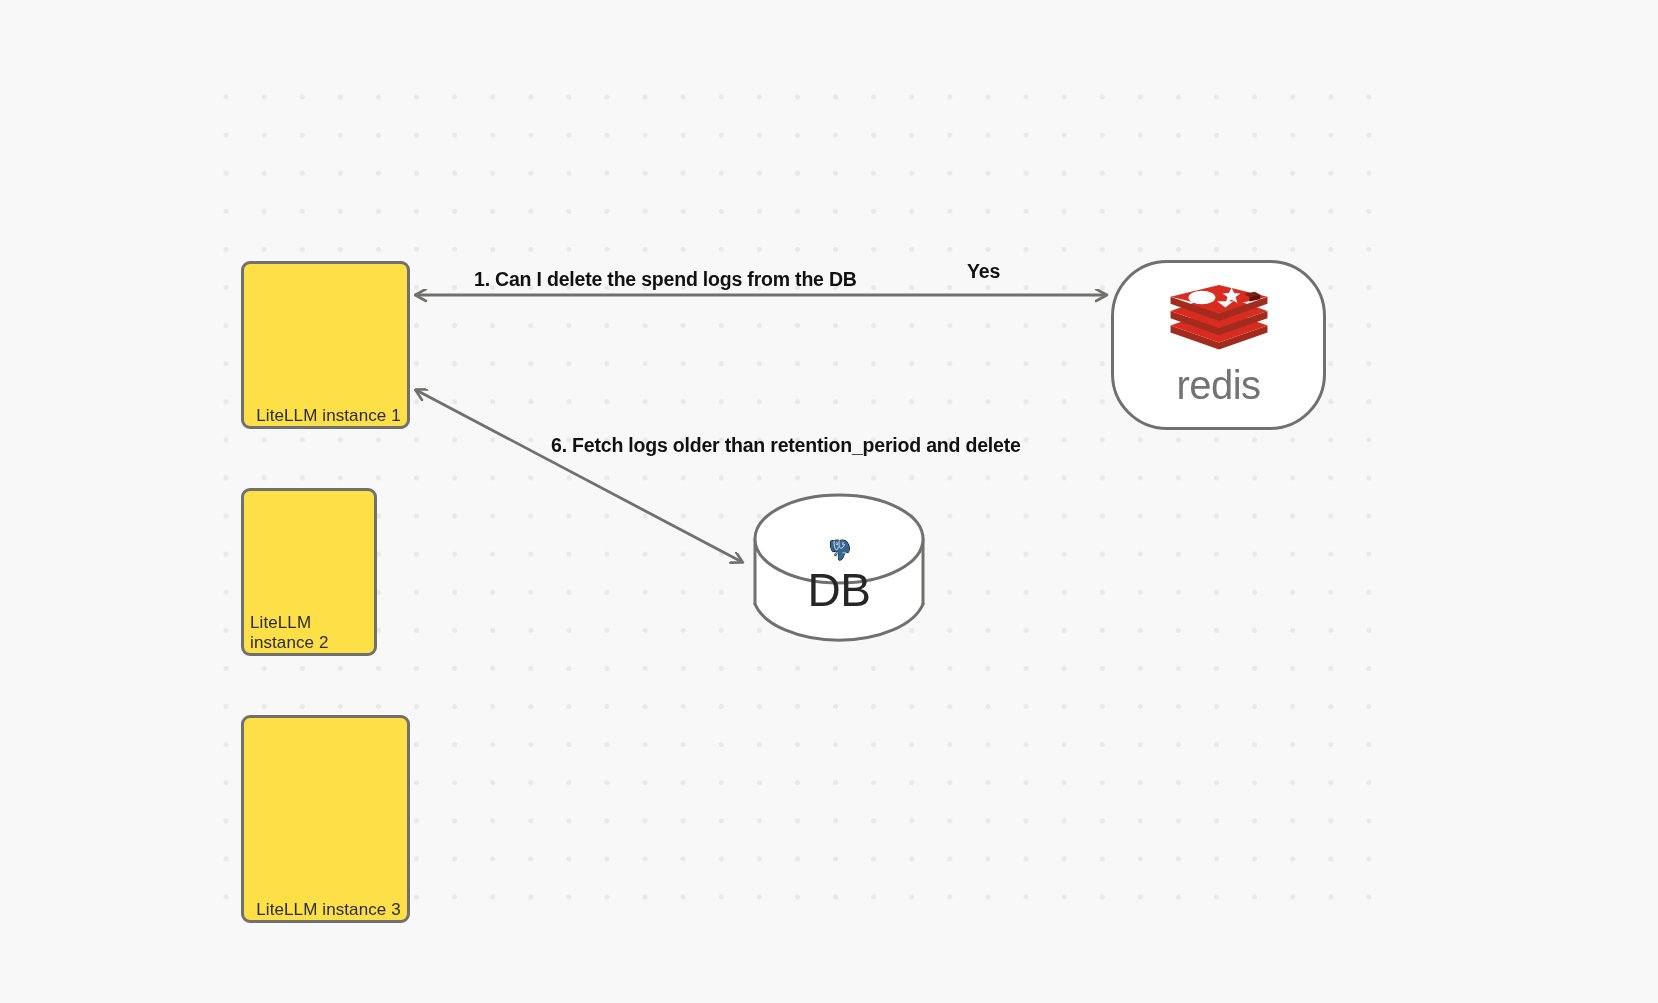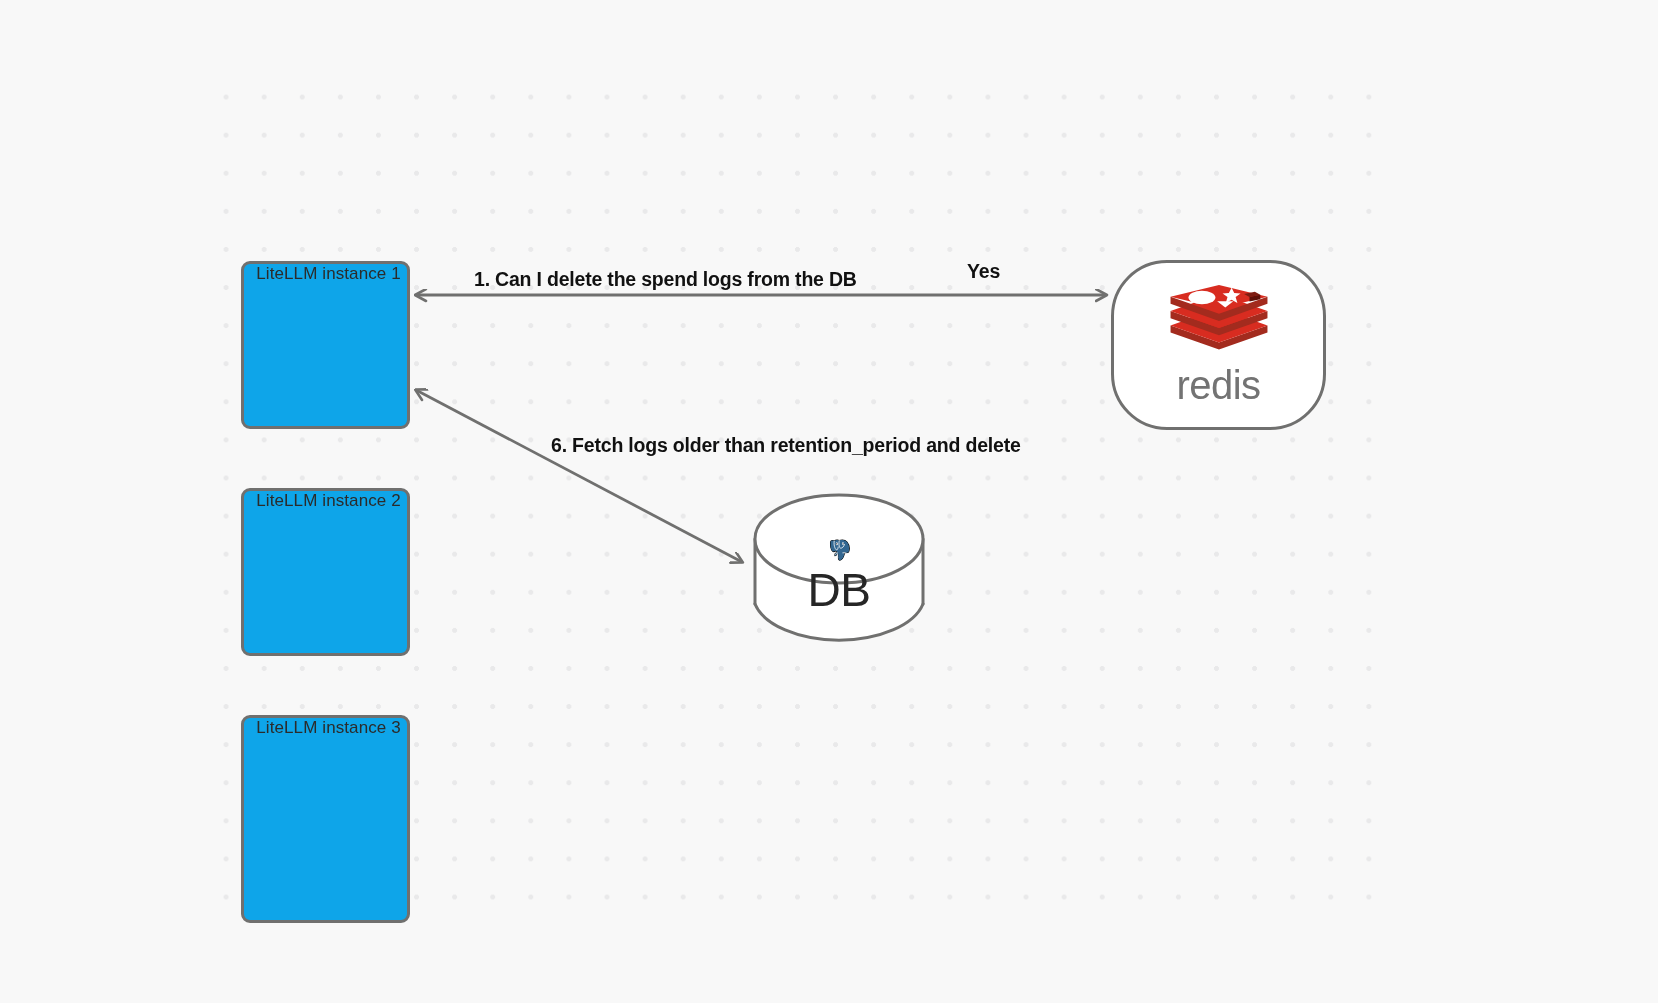--- a/index.html
+++ b/index.html
@@ -36,38 +36,38 @@
     pointer-events: none;
   }
 
   #diagram {
     position: absolute;
     inset: 0;
   }
 
   .node-box {
     position: absolute;
-    background: #0ea5e9;
+    background: #fde047;
     border: 3px solid #70706f;
     border-radius: 9px;
     box-sizing: border-box;
     display: flex;
-    align-items: flex-start;
+    align-items: flex-end;
     justify-content: center;
     padding-left: 6px;
   }
   .node-box .node-label {
     font-size: 17px;
     color: #2b2b2b;
     font-family: "Liberation Sans", sans-serif;
     letter-spacing: 0.1px;
   }
 
   #node-litellm-1 { left: 241px; top: 261px; width: 169px; height: 168px; }
-  #node-litellm-2 { left: 241px; top: 488px; width: 169px; height: 168px; }
+  #node-litellm-2 { left: 241px; top: 488px; width: 136px; height: 168px; }
   #node-litellm-3 { left: 241px; top: 715px; width: 169px; height: 208px; }
 
   
   #node-redis {
     position: absolute;
     left: 1111px;
     top: 260px;
     width: 215px;
     height: 170px;
     background: #ffffff;

